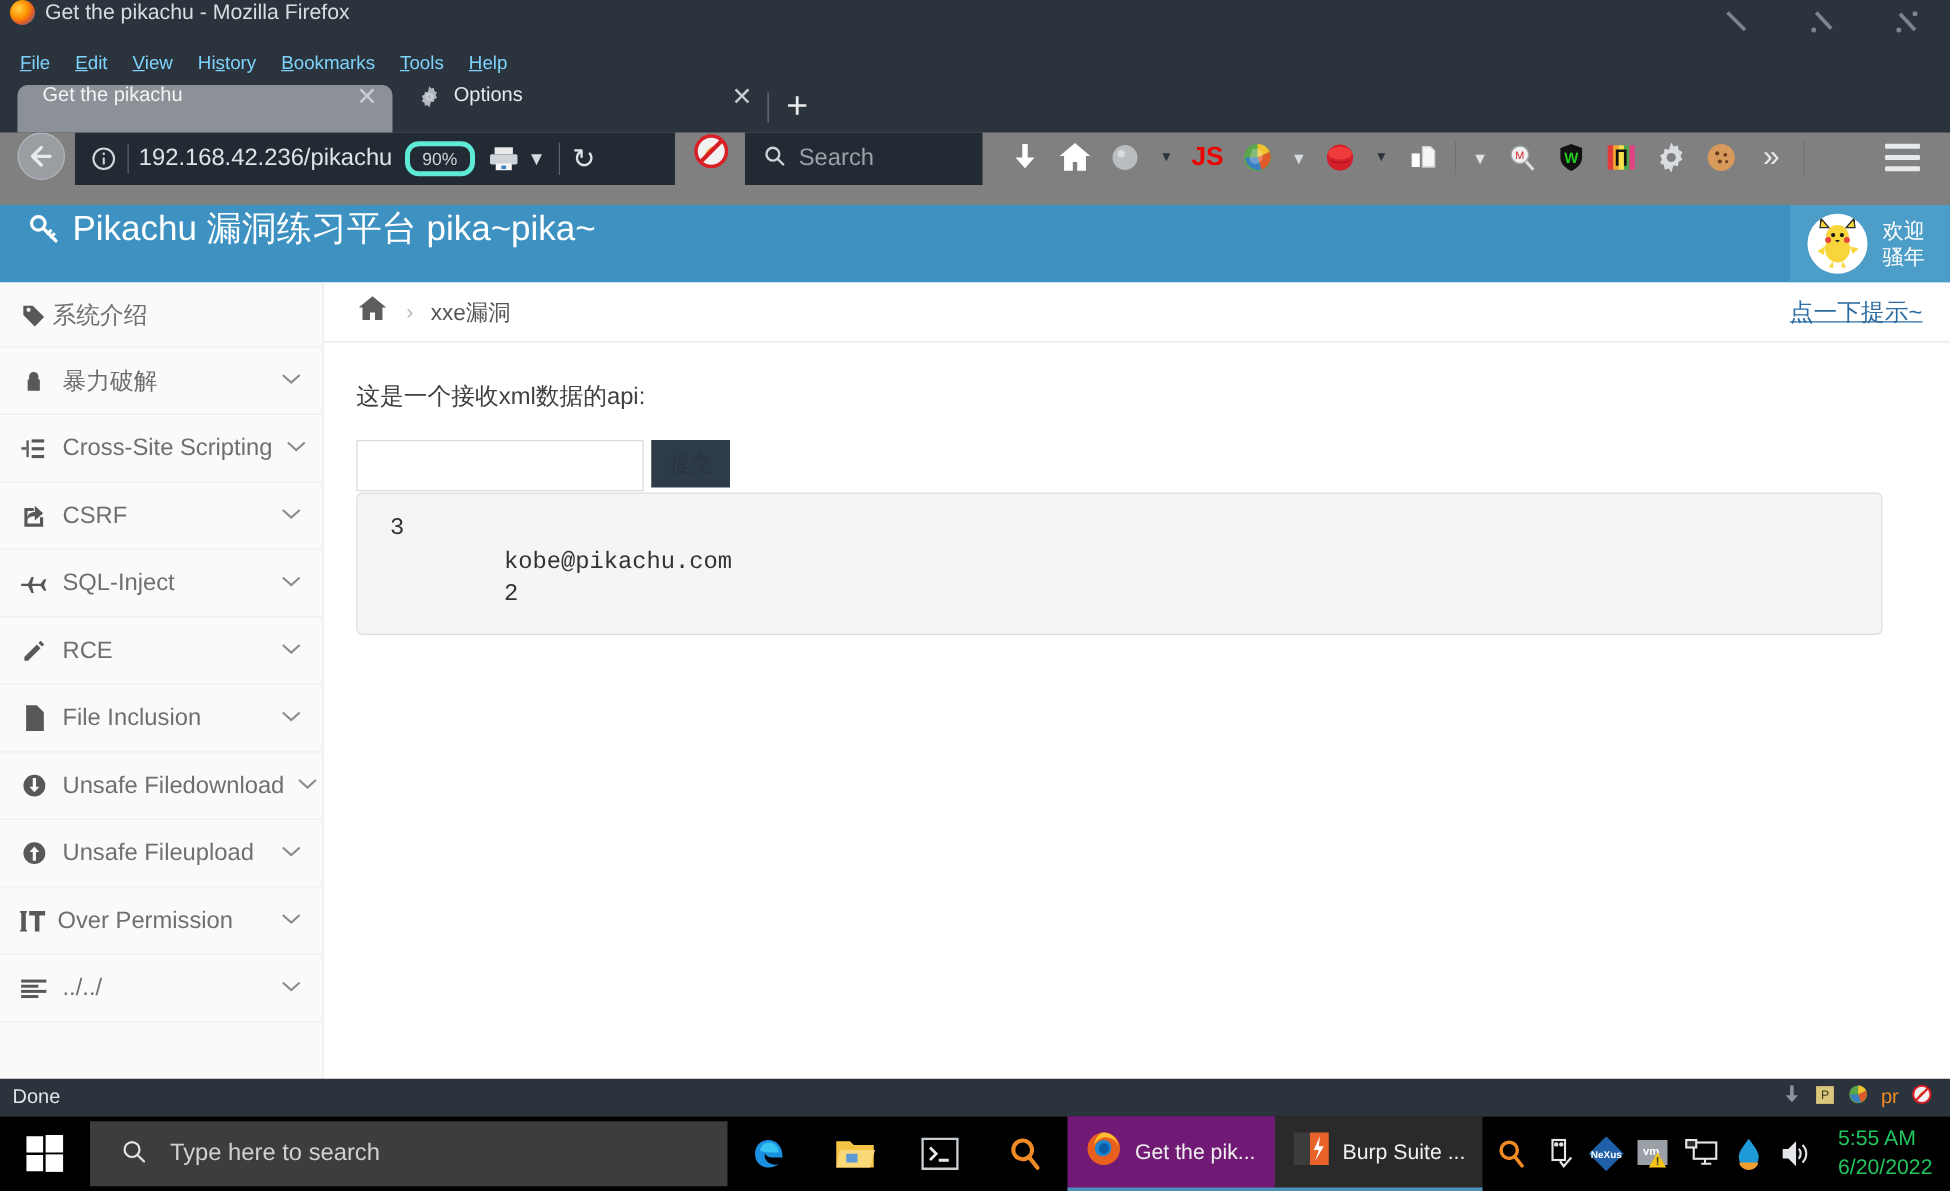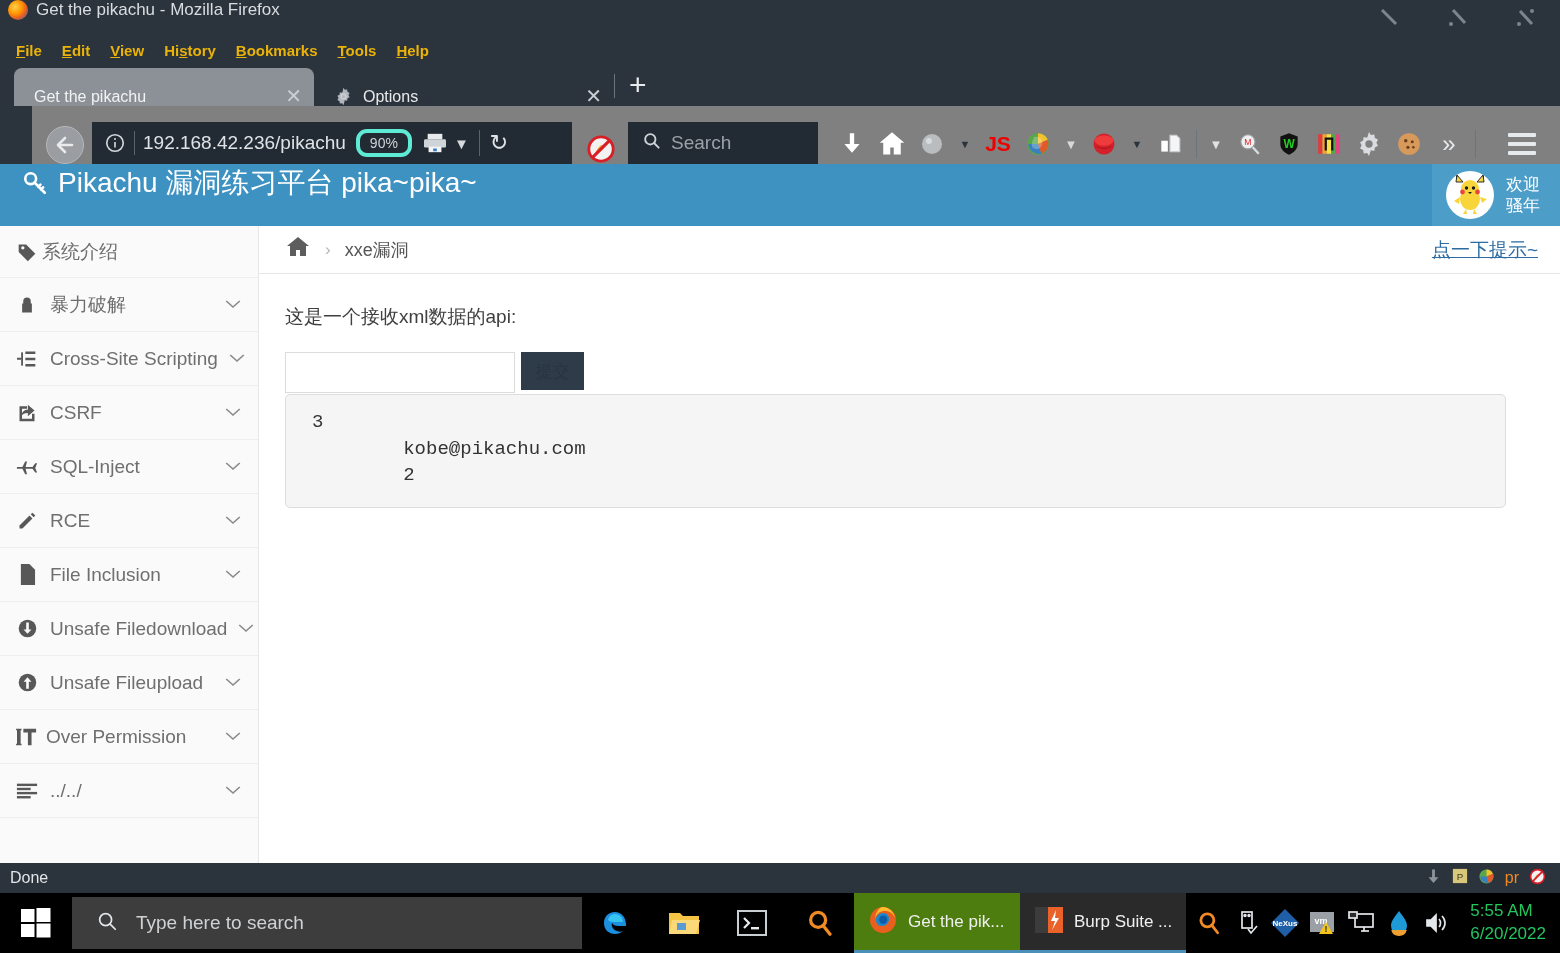--- a/index.html
+++ b/index.html
@@ -39,50 +39,49 @@
     width: 68px; height: 36px; display: flex; align-items: center; justify-content: center;
     color: #7b8590; font-size: 20px;
   }
   .wc svg { display: block; }
 
   .menubar {
     height: 28px; display: flex; align-items: center; padding-left: 6px;
     flex: 0 0 28px;
   }
   .menubar span {
-    color: #eab308; font-size: 15px; padding: 2px 10px; white-space: nowrap; font-weight: bold;
+    color: #7dd3fc; font-size: 15px; padding: 2px 10px; white-space: nowrap;
   }
   .menubar span u { text-decoration: underline; }
 
   .tabstrip {
     height: 42px; display: flex; align-items: flex-end; padding-left: 14px;
     flex: 0 0 42px;
   }
   .tab {
-    height: 38px; display: flex; align-items: flex-end; gap: 10px;
+    height: 38px; display: flex; align-items: flex-start; gap: 10px;
     padding: 0 12px 0 20px; min-width: 300px;
     border-radius: 8px 8px 0 0;
     position: relative;
   }
   .tab.active { background: #8c9197; }
   .tab .tab-label { color: #e8eaec; font-size: 16px; white-space: nowrap; overflow: hidden; flex: 1; }
   .tab.active .tab-label { color: #f2f3f4; }
   .tab .tab-close { color: #c9ced3; font-size: 20px; line-height: 1; font-weight: 300;}
   .gear-tab-icon { width: 19px; height: 19px; flex: 0 0 19px; }
   .newtab {
     color: #e8eaec; font-size: 30px; font-weight: 400; line-height: 1;
     padding: 0 14px 4px 14px; margin-bottom: 2px;
   }
   .tabsep { width:1px; height: 24px; background: #6d747c; margin-bottom: 8px; }
 
   .navbar {
-    height: 58px; display: flex; align-items: flex-end; gap: 0;
+    height: 58px; display: flex; align-items: flex-start; gap: 0;
     background: #808080; padding: 0 8px;
     flex: 0 0 58px;
-    margin-left: 32px;
   }
   .backbtn {
     width: 38px; height: 38px; border-radius: 50%;
     background: #9a9ea2; border: 1px solid #b4b8bc;
     display: flex; align-items: center; justify-content: center;
     color: #e8eaec; font-size: 23px; margin: 0 8px 0 6px; flex:0 0 38px;
   }
   .urlbar {
     flex: 0 0 480px; height: 42px; background: #222a33;
     display: flex; align-items: center; gap: 0; padding: 0 6px;
@@ -210,21 +209,21 @@
   .start-btn { width: 72px; height: 60px; display: flex; align-items: center; justify-content: center; }
   .tb-search {
     width: 510px; height: 52px; background: #3d3d3d;
     display: flex; align-items: center; gap: 18px; padding-left: 24px;
   }
   .tb-search .ph { color: #cfd2d5; font-size: 19px; }
   .tb-apps { display: flex; align-items: center; height: 60px; }
   .tb-app { width: 68px; height: 60px; display: flex; align-items: center; justify-content: center; }
   .tb-win {
     height: 60px; display: flex; align-items: center; gap: 10px; padding: 0 14px;
-    background: #4d7c0f; border-bottom: 3px solid #4a90b8; min-width: 166px;
+    background: #701a75; border-bottom: 3px solid #4a90b8; min-width: 166px;
   }
   .tb-win.alt { background: #2a2a2a; }
   .tb-win .wlabel { color: #f0f0f0; font-size: 17px; white-space: nowrap; }
   .tray { margin-left: auto; display: flex; align-items: center; gap: 0; padding-right: 4px;}
   .tray-icon { width: 38px; height: 60px; display: flex; align-items: center; justify-content: center; }
   .clock {
     color: #22c55e; font-size: 17px; text-align: left; line-height: 1.35;
     padding: 0 14px 0 10px; white-space: nowrap;
   }
 </style>

